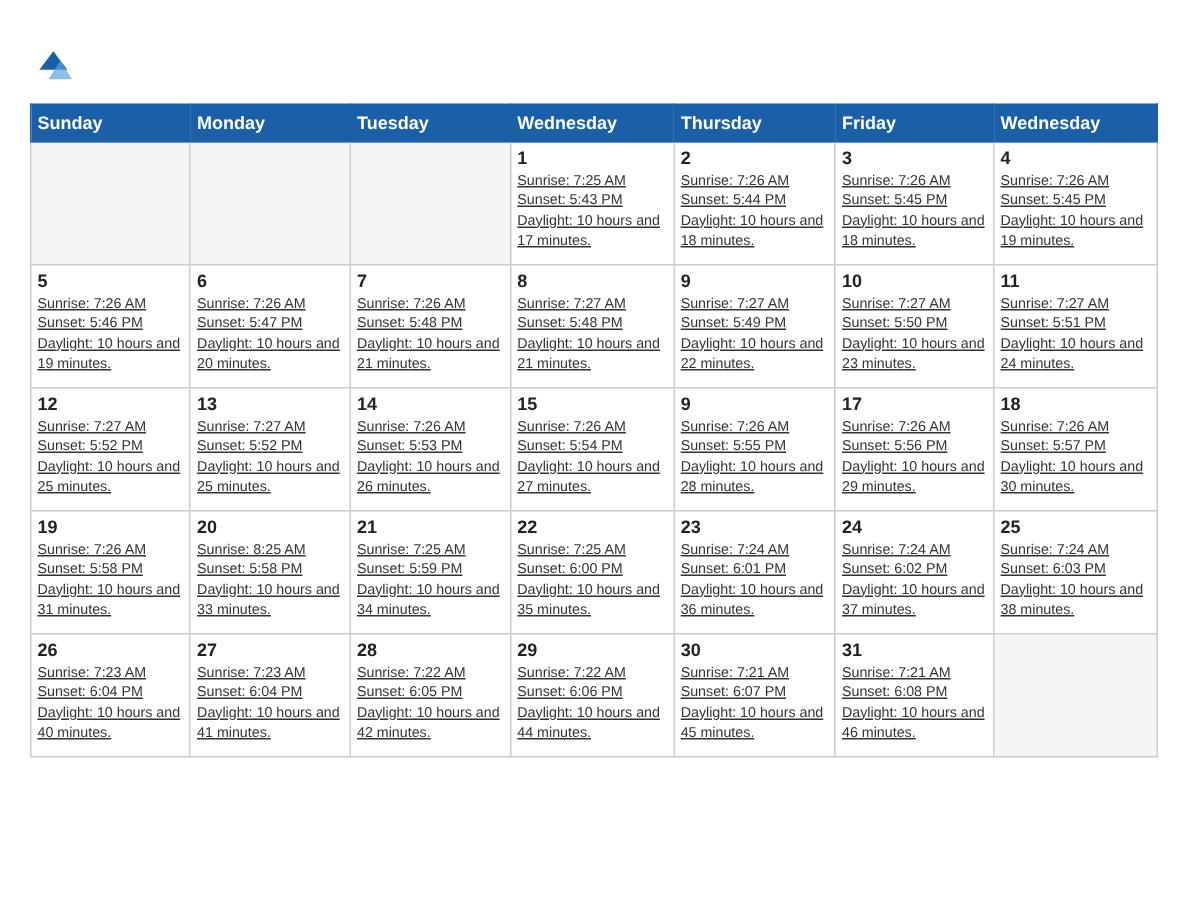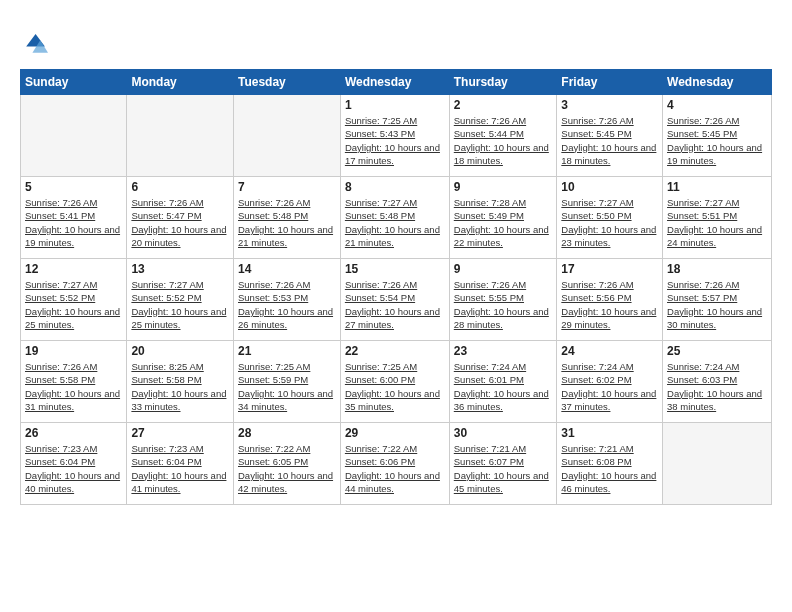--- a/index.html
+++ b/index.html
@@ -161,21 +161,21 @@
             <div class="day-info">Sunrise: 7:26 AM
 Sunset: 5:45 PM
 Daylight: 10 hours
 and 19 minutes.</div>
           </td>
         </tr>
         <tr>
           <td>
             <span class="day-num">5</span>
             <div class="day-info">Sunrise: 7:26 AM
-Sunset: 5:41 PM
+Sunset: 5:46 PM
 Daylight: 10 hours
 and 19 minutes.</div>
           </td>
           <td>
             <span class="day-num">6</span>
             <div class="day-info">Sunrise: 7:26 AM
 Sunset: 5:47 PM
 Daylight: 10 hours
 and 20 minutes.</div>
           </td>
@@ -188,21 +188,21 @@
           </td>
           <td>
             <span class="day-num">8</span>
             <div class="day-info">Sunrise: 7:27 AM
 Sunset: 5:48 PM
 Daylight: 10 hours
 and 21 minutes.</div>
           </td>
           <td>
             <span class="day-num">9</span>
-            <div class="day-info">Sunrise: 7:28 AM
+            <div class="day-info">Sunrise: 7:27 AM
 Sunset: 5:49 PM
 Daylight: 10 hours
 and 22 minutes.</div>
           </td>
           <td>
             <span class="day-num">10</span>
             <div class="day-info">Sunrise: 7:27 AM
 Sunset: 5:50 PM
 Daylight: 10 hours
 and 23 minutes.</div>

